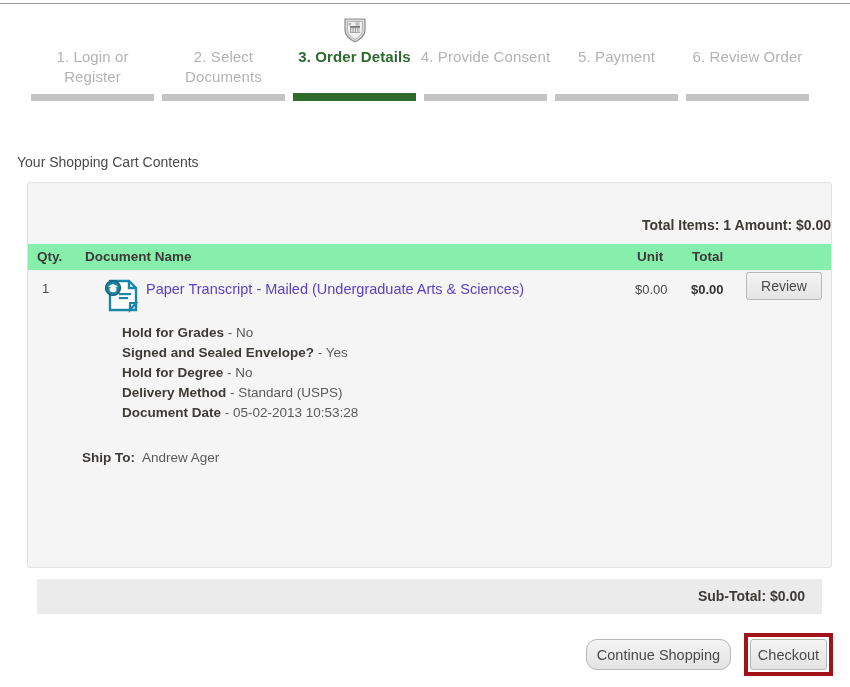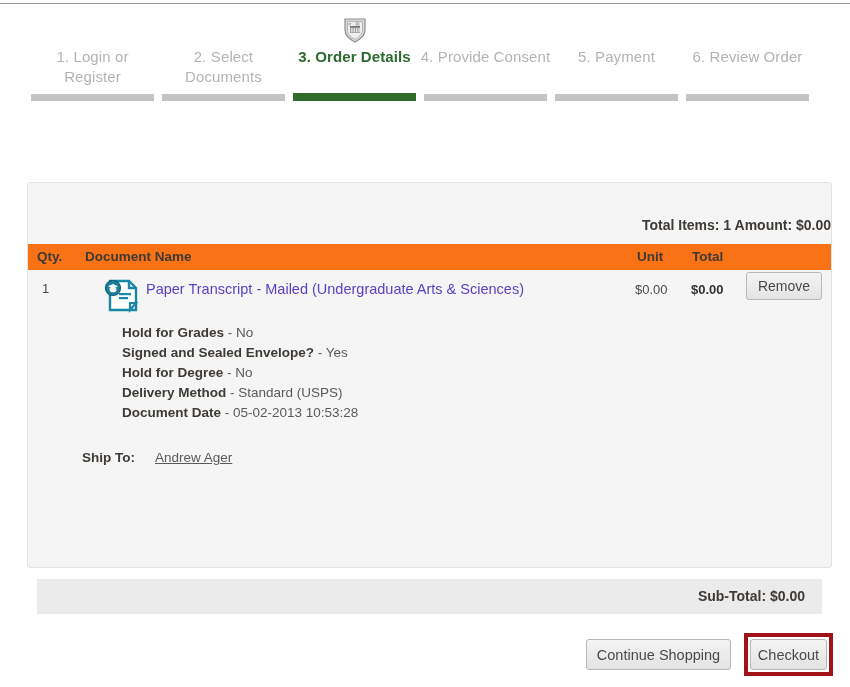--- a/index.html
+++ b/index.html
@@ -104,21 +104,21 @@
     width: 803px;
     text-align: right;
     font-weight: bold;
     font-size: 14px;
     color: #3e3a36;
   }
   .table-head {
     position: absolute;
     left: 0; top: 61px;
     width: 803px; height: 26px;
-    background: #f97316;
+    background: #86efac;
   }
   .th {
     position: absolute;
     top: 5px;
     font-weight: bold;
     font-size: 13.5px;
     color: #3e3a36;
   }
   .th-qty   { left: 9px; }
   .th-doc   { left: 57px; }
@@ -199,22 +199,21 @@
     left: 54px; top: 180px;
     font-size: 13.5px;
     white-space: nowrap;
   }
   .shipto b {
     color: #3e3a36;
     font-weight: bold;
   }
   .shipto .name {
     color: #5a5a5a;
-    margin-left: 20px;
-    text-decoration: underline;
+    margin-left: 7px;
   }
 
   
   .redact {
     position: absolute;
     background: #ffffff;
   }
   .redact-a {
     left: 111px; top: 303px;
     width: 98px; height: 73px;
@@ -256,21 +255,21 @@
     font-size: 14.5px;
     color: #4a4a4a;
     background: linear-gradient(#f4f4f4, #e3e3e3);
     border: 1px solid #b7b7b7;
     border-radius: 3px;
     cursor: pointer;
     padding: 0;
   }
   .btn-continue {
     left: 586px; top: 639px;
-    width: 145px; height: 31px;
+    width: 145px; height: 31px; border-radius: 11px;
   }
   .btn-checkout {
     left: 750px; top: 639px;
     width: 77px; height: 31px;
   }
   .highlight-box {
     position: absolute;
     left: 744px; top: 633px;
     width: 89px; height: 43px;
     border: 4px solid #a21219;
@@ -326,20 +325,21 @@
       <div class="step-bar"></div>
     </div>
 
     <div class="step" style="left:655px;">
       <div class="step-label">6. Review Order</div>
       <div class="step-bar"></div>
     </div>
 
   </div>
 
+  <div class="cart-heading">Your Shopping Cart Contents</div>
 
   <div class="cart-panel">
 
     <div class="cart-totals-line">Total Items: 1  Amount: $0.00</div>
 
     <div class="table-head">
       <div class="th th-qty">Qty.</div>
       <div class="th th-doc">Document Name</div>
       <div class="th th-unit">Unit</div>
       <div class="th th-total">Total</div>
@@ -360,21 +360,21 @@
           <path d="M16 11 l5 2.2 l-5 2.2 l-5 -2.2 z" fill="#ffffff"></path>
           <path d="M12.6 14.4 v3 c0 1.1 1.6 1.8 3.4 1.8 c1.8 0 3.4 -.7 3.4 -1.8 v-3" fill="#ffffff"></path>
         </svg>
       </span>
 
       <a class="doc-link" href="#">Paper Transcript - Mailed (Undergraduate Arts &amp; Sciences)</a>
 
       <div class="cell-unit">$0.00</div>
       <div class="cell-total">$0.00</div>
 
-      <button class="remove-btn">Remove</button>
+      <button class="remove-btn">Review</button>
 
       <div class="opts">
         <div class="opt-line">
           <b>Hold for Grades</b><span> - <span>No</span></span>
         </div>
         <div class="opt-line">
           <b>Signed and Sealed Envelope?</b><span> - <span>Yes</span></span>
         </div>
         <div class="opt-line">
           <b>Hold for Degree</b><span> - <span>No</span></span>

